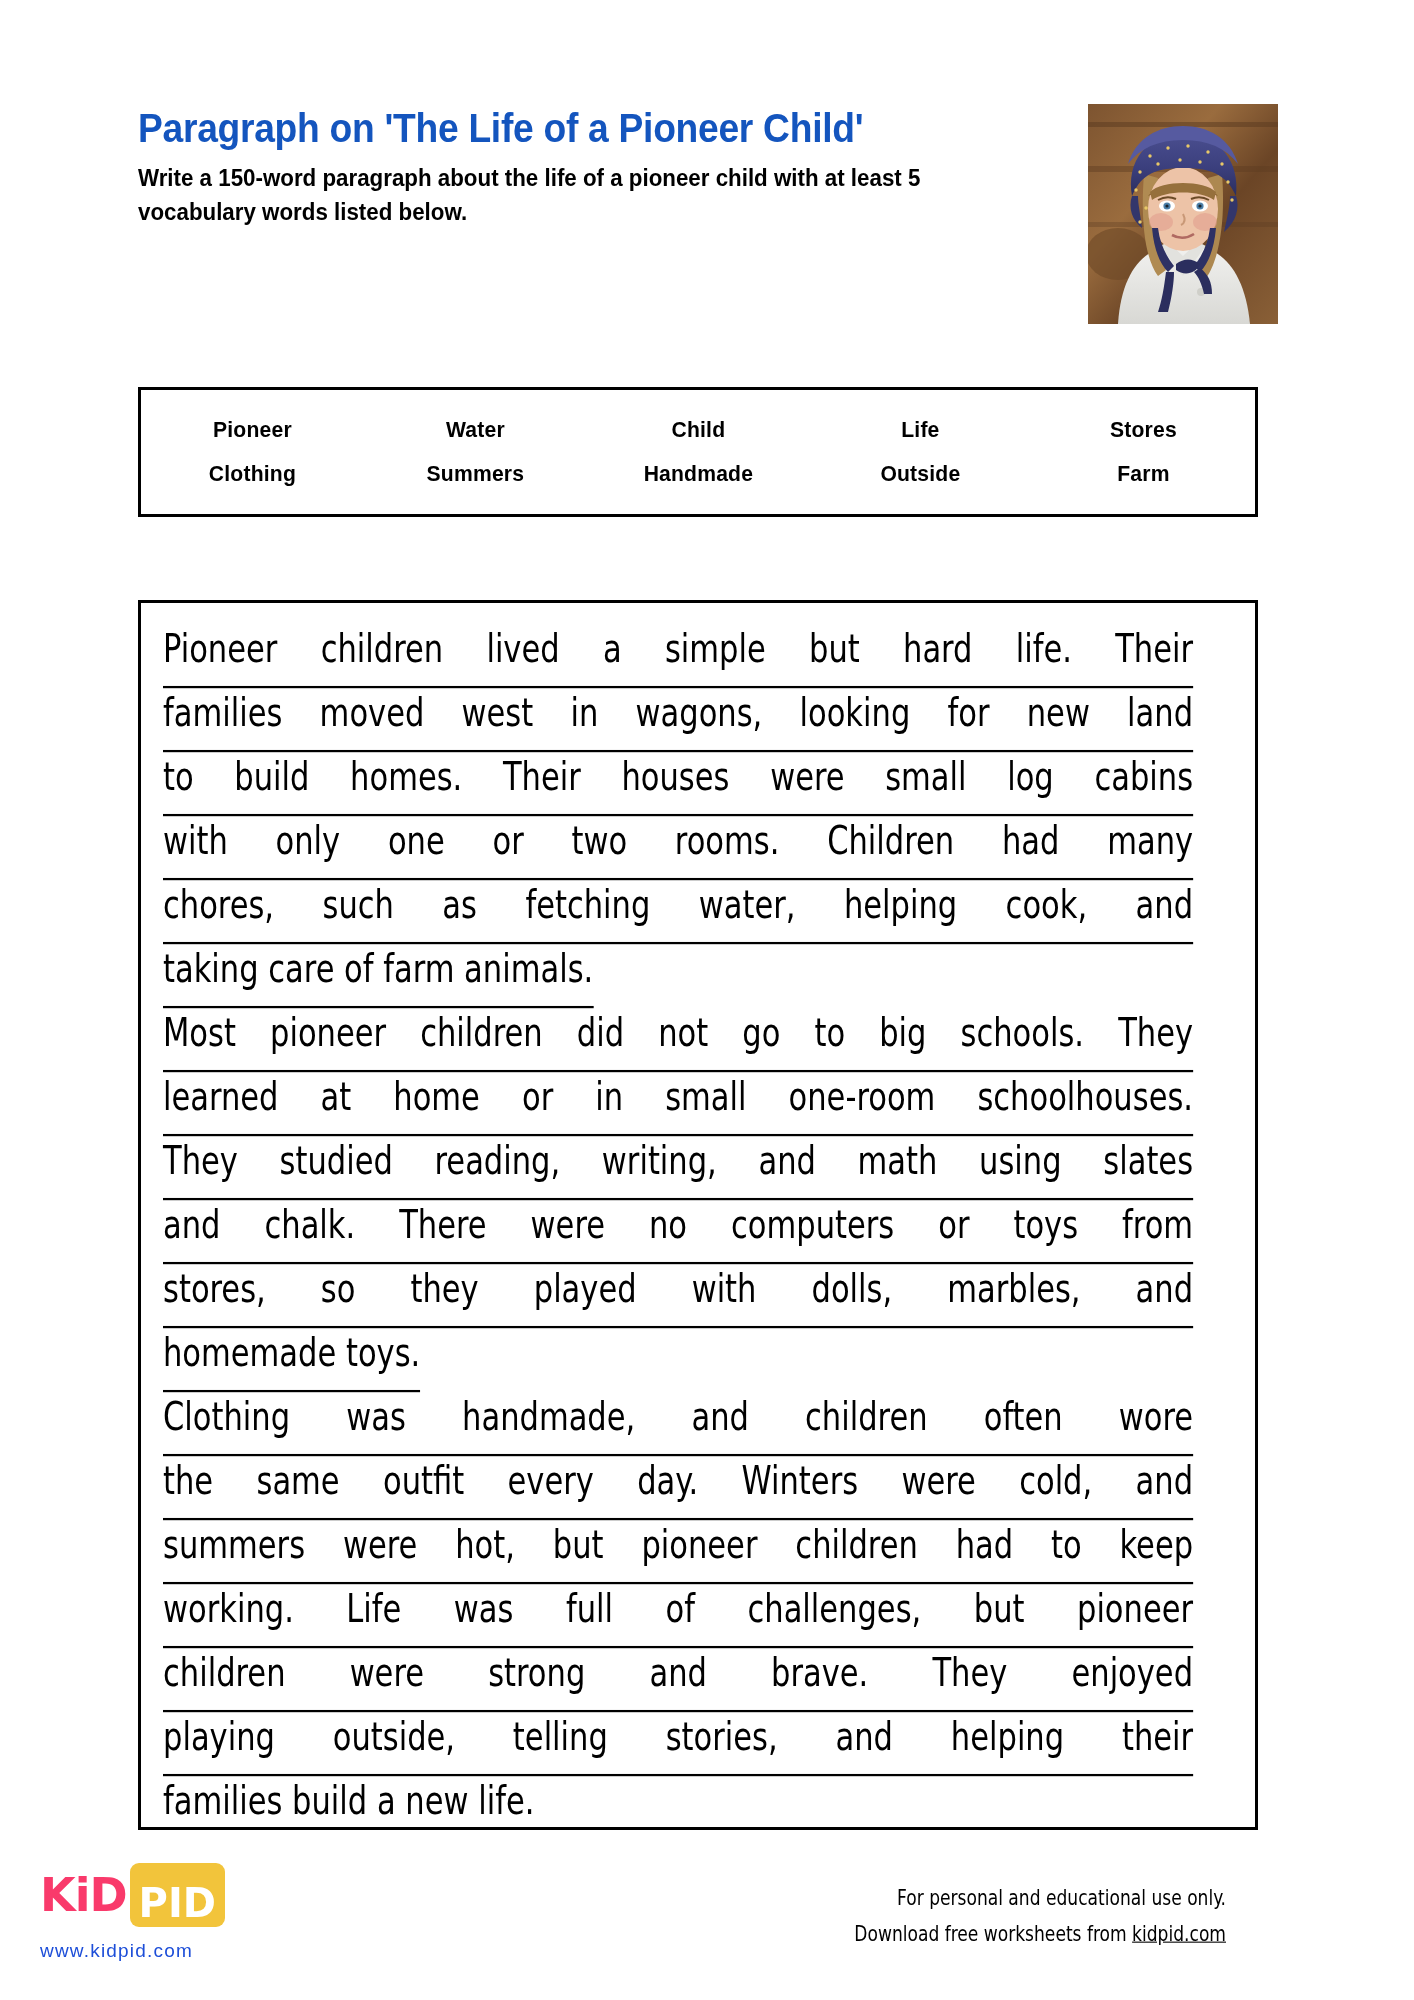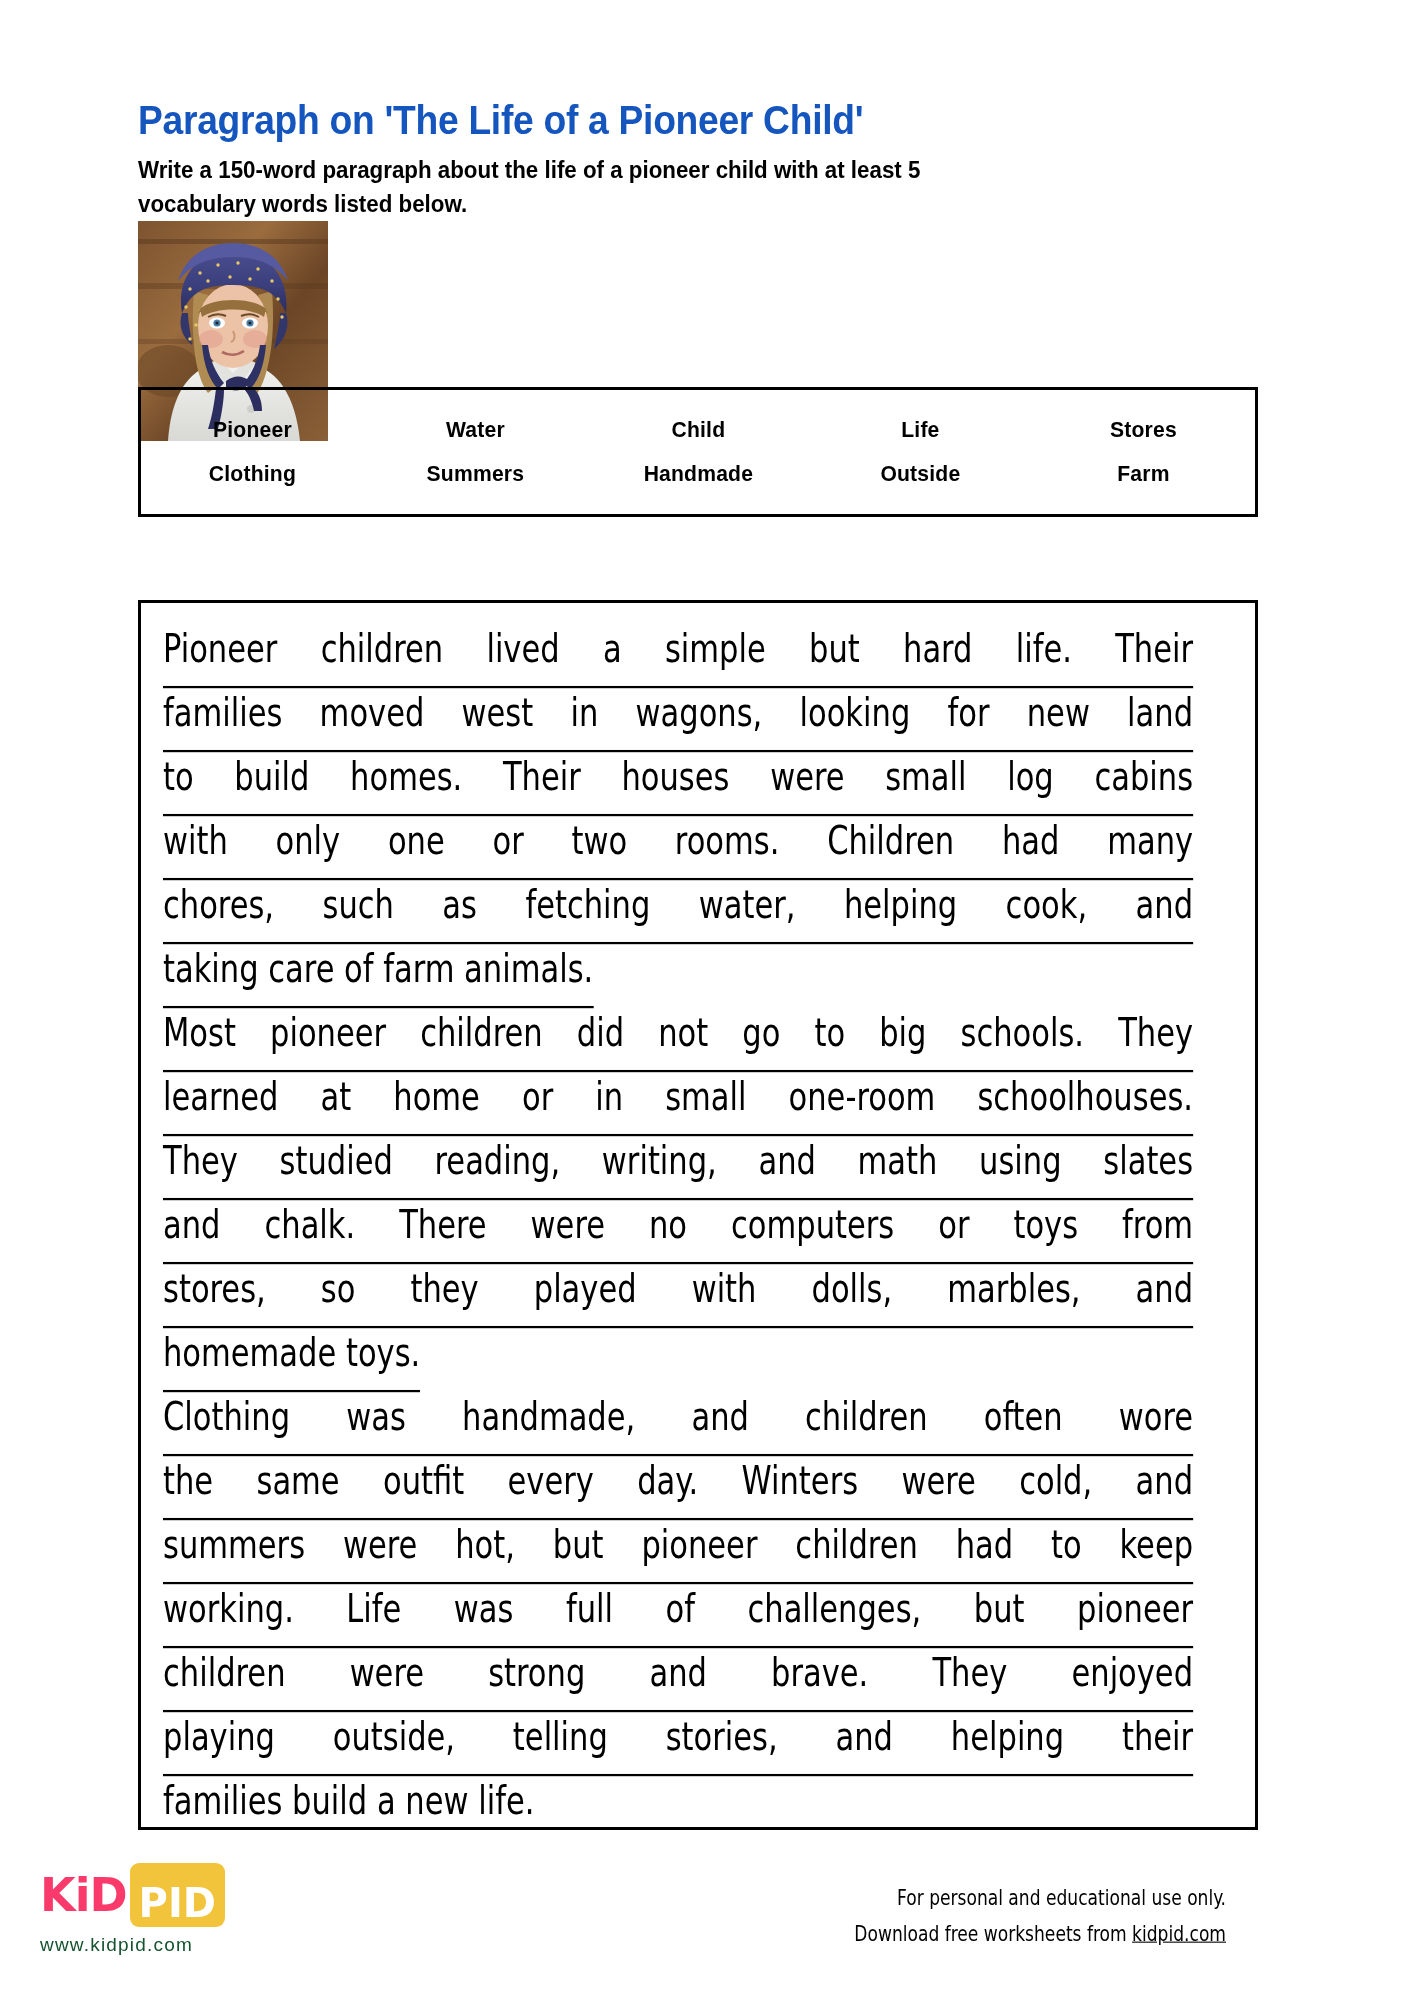--- a/index.html
+++ b/index.html
@@ -12,24 +12,23 @@
     height: 2000px;
     position: relative;
     font-family: "Liberation Sans", sans-serif;
     overflow: hidden;
   }
 
   
   #header {
     position: absolute;
     left: 138px;
-    top: 96px;
+    top: 104px;
     width: 1140px;
     display: flex;
-    flex-direction: column;
     align-items: flex-start;
     justify-content: space-between;
   }
   #header-text {
     width: 860px;
   }
   #page-title {
     color: #1455be;
     font-family: "Liberation Sans", sans-serif;
     font-weight: bold;
@@ -172,23 +171,23 @@
   }
   #logo-pid {
     color: #ffffff;
     font-weight: bold;
     font-size: 40px;
     line-height: 40px;
     letter-spacing: 0px;
     font-family: "DejaVu Sans", sans-serif;
   }
   #logo-url {
-    margin-top: 10px;
+    margin-top: 16px;
     font-size: 19px;
-    color: #14532d;
+    color: #1d4ed8;
     letter-spacing: 1.2px;
     font-family: "Liberation Sans", sans-serif;
   }
   #footer-notice {
     position: absolute;
     right: 58px;
     top: 14px;
     text-align: right;
     font-family: "DejaVu Sans Condensed", "Liberation Sans Narrow", "DejaVu Sans", sans-serif;
     font-size: 19px;

